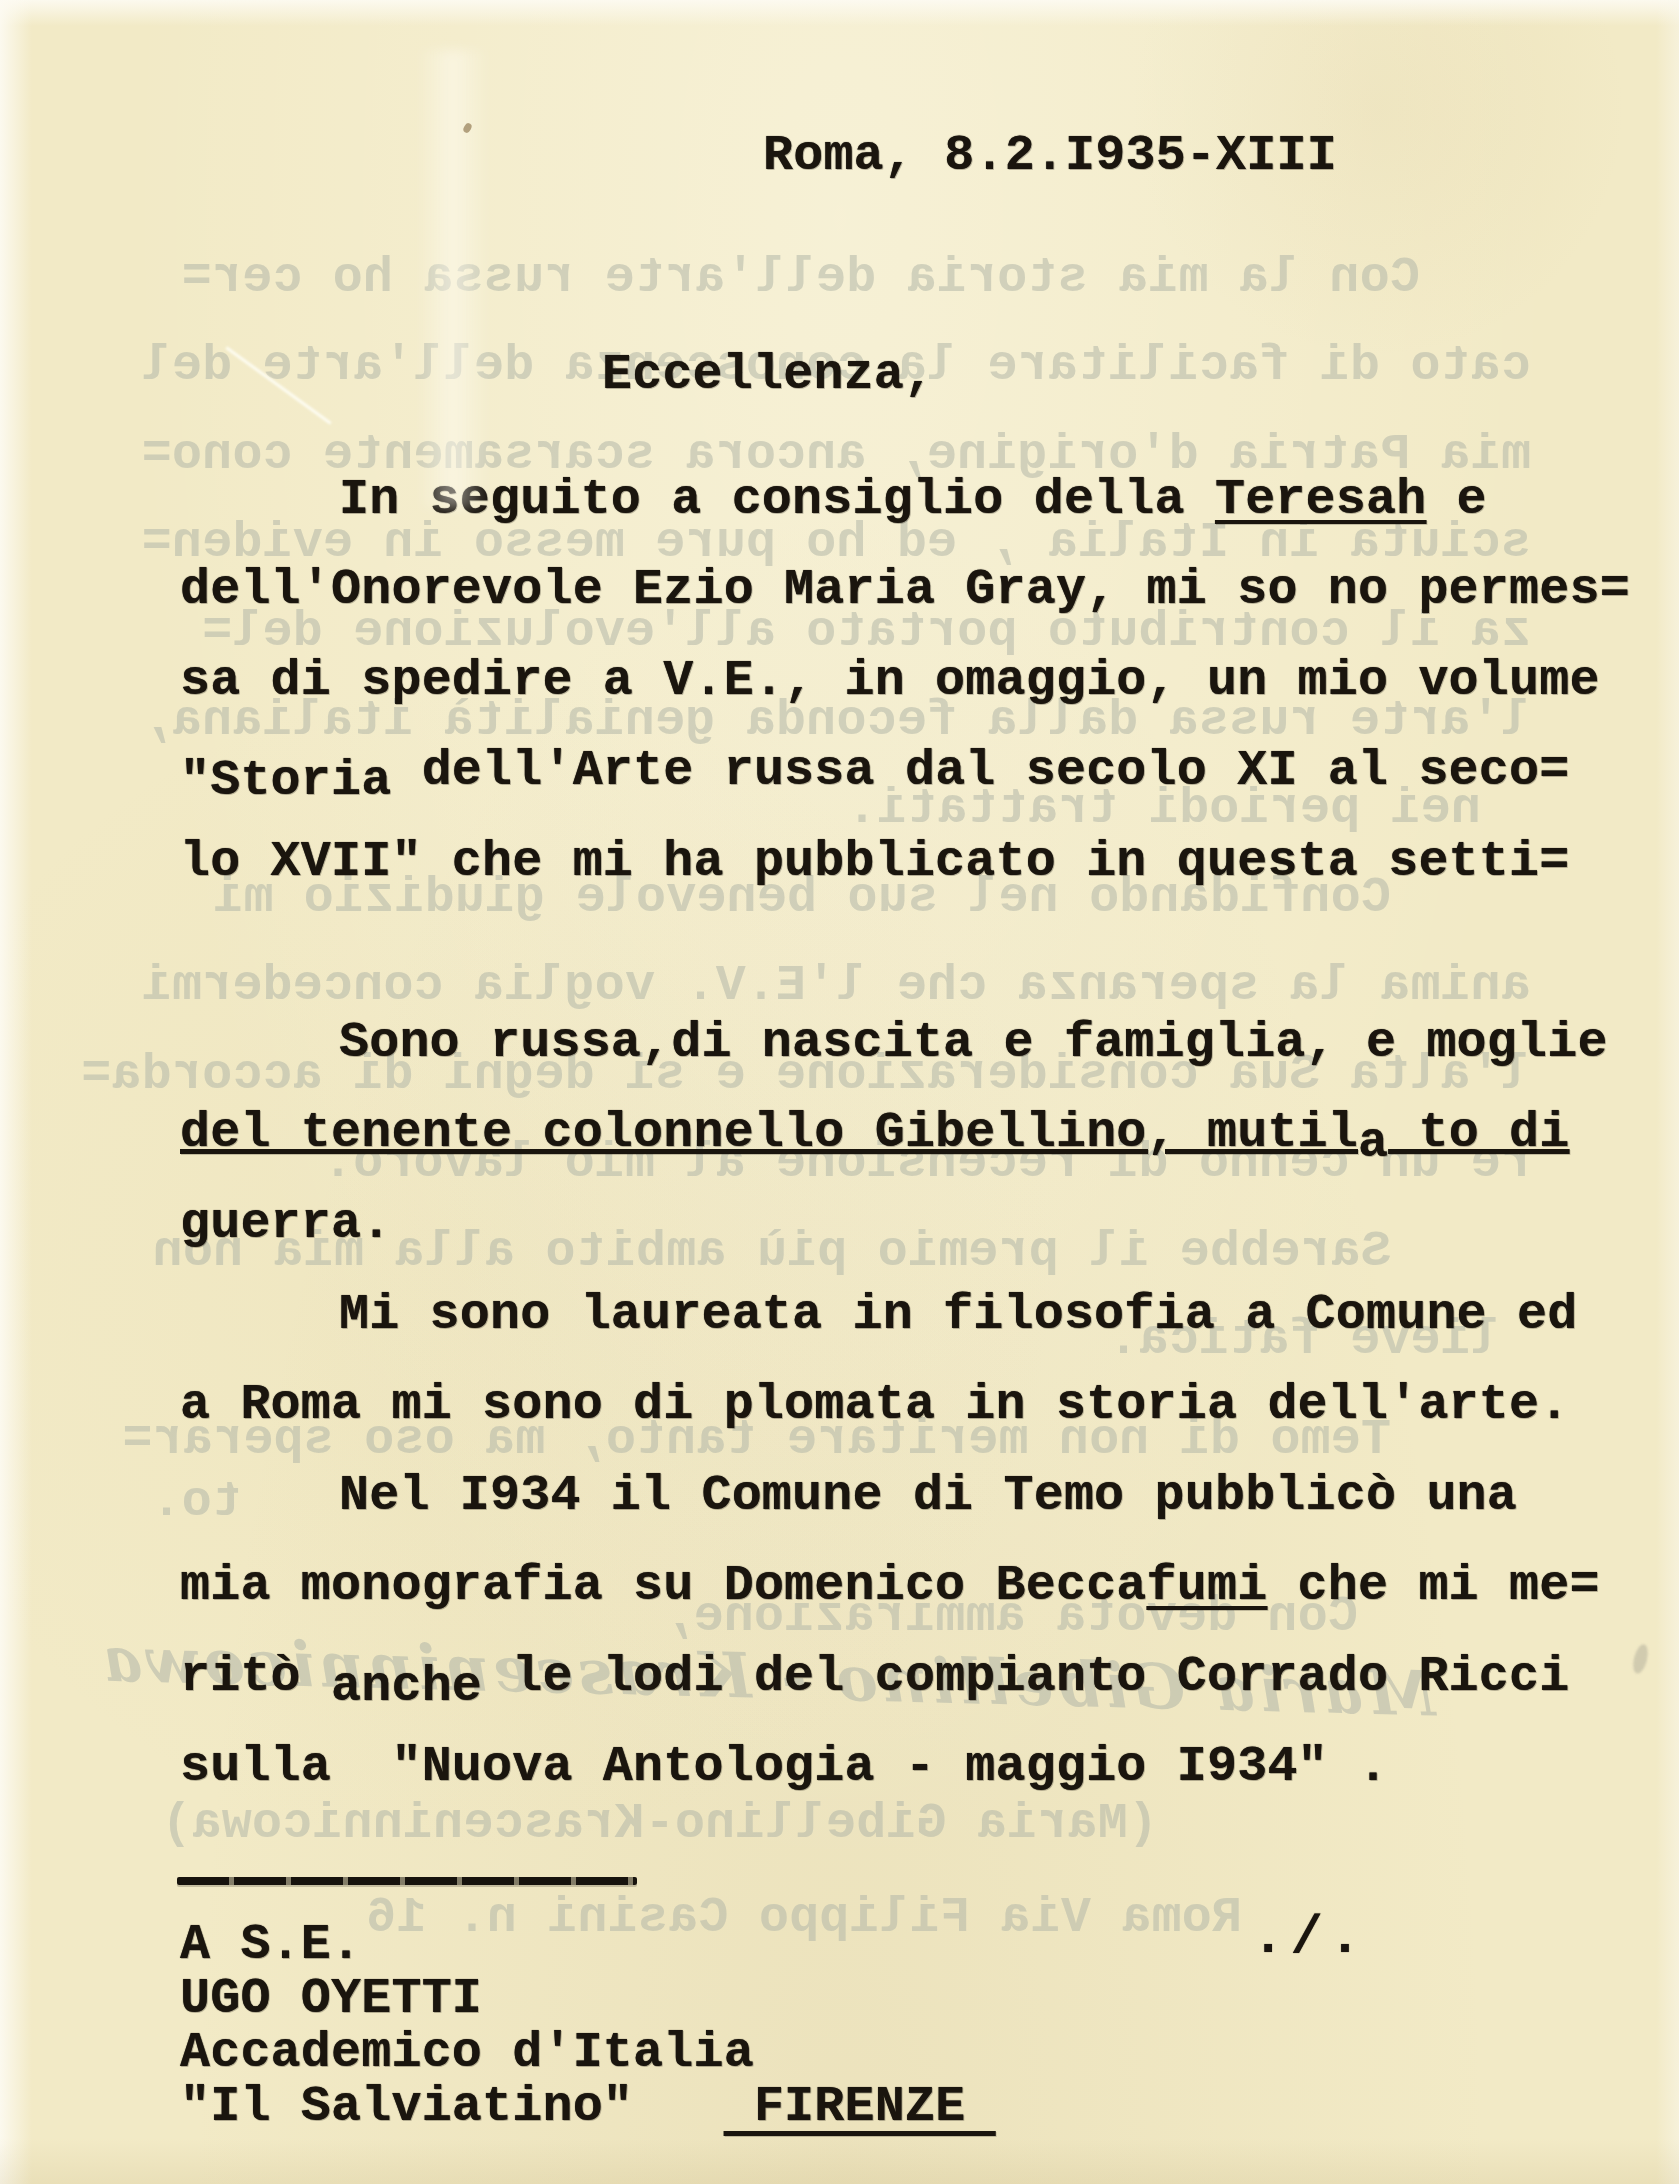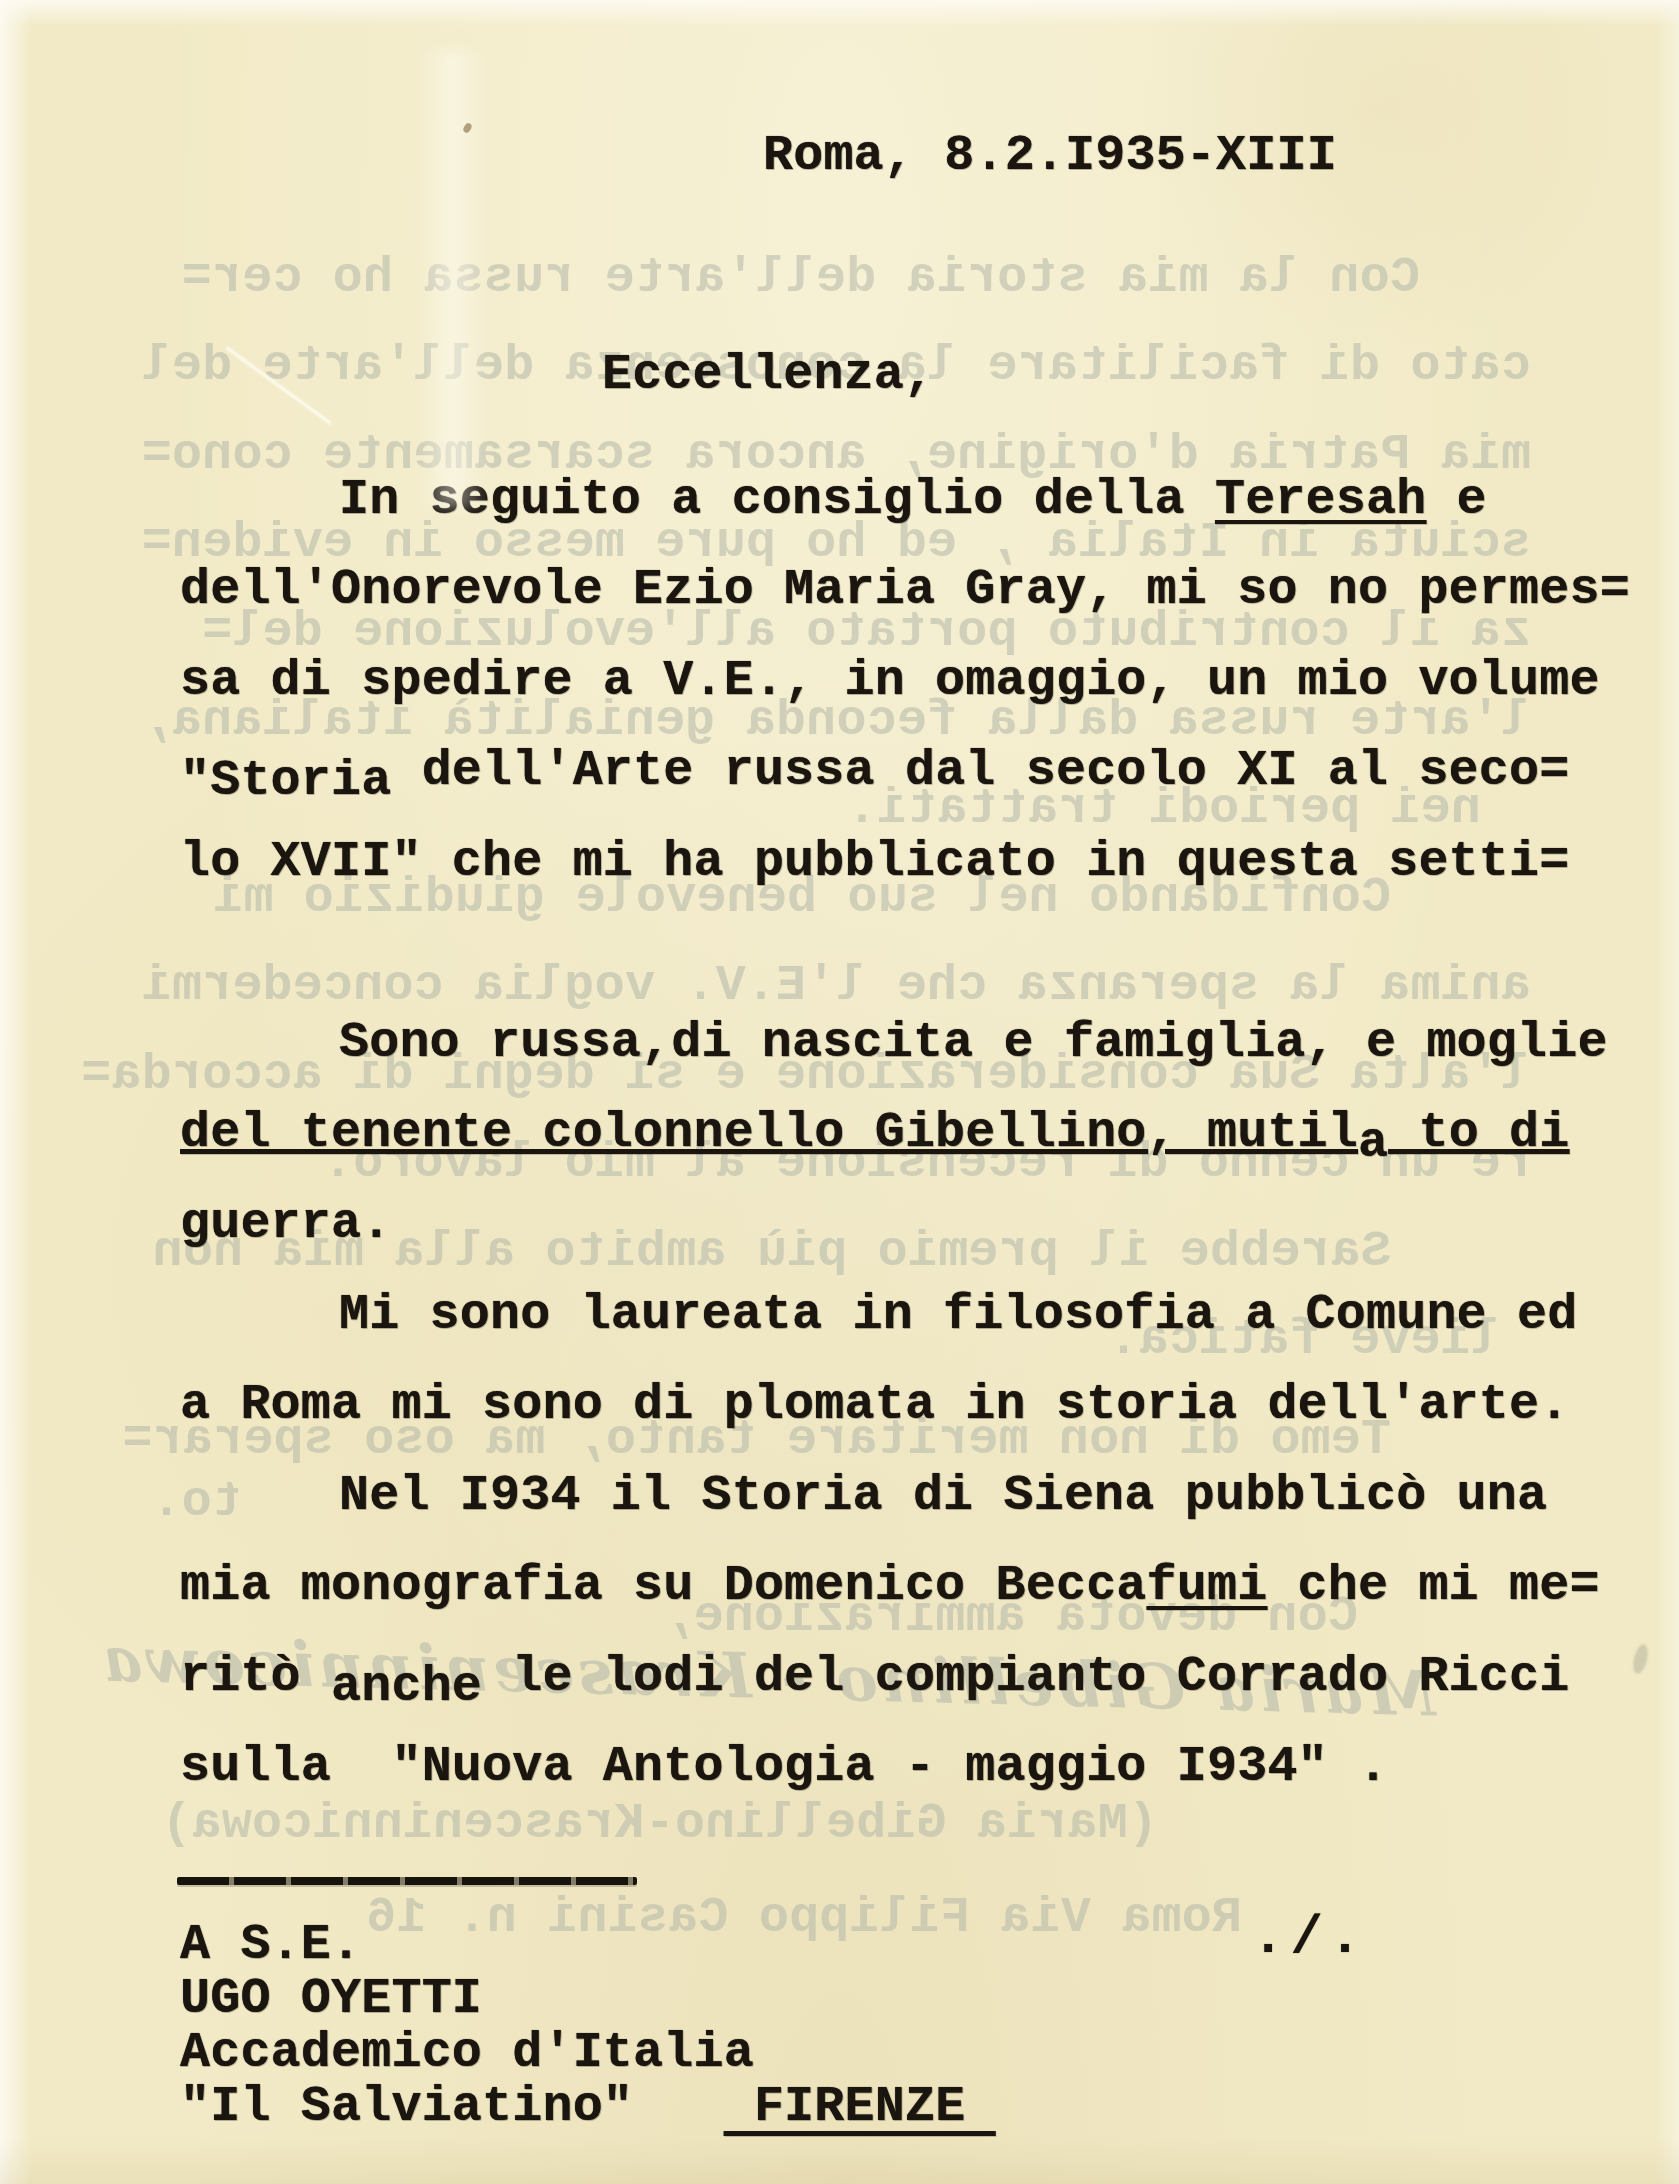--- a/index.html
+++ b/index.html
@@ -93,21 +93,21 @@
   <div class="line" style="top: 473px; left: 339px;"><span>In seguito a consiglio della </span><span class="ul">Teresah</span><span> e</span></div>
       <div class="line" style="top: 563px; left: 180px;"><span>dell'Onorevole Ezio Maria Gray, mi so no permes=</span></div>
       <div class="line" style="top: 654px; left: 180px;"><span>sa di spedire a V.E., in omaggio, un mio volume</span></div>
       <div class="line" style="top: 744px; left: 180px;"><span class="low">"Storia</span><span> dell'Arte russa dal secolo XI al seco=</span></div>
       <div class="line" style="top: 835px; left: 180px;"><span>lo XVII" che mi ha pubblicato in questa setti=</span></div>
       <div class="line" style="top: 1016px; left: 339px;"><span>Sono russa,di nascita e famiglia, e moglie</span></div>
       <div class="line" style="top: 1106px; left: 180px; text-decoration: underline;"><span>del tenente colonnello Gibellino, mutil</span><span class="low">a</span><span> to di</span></div>
       <div class="line" style="top: 1197px; left: 180px;"><span>guerra.</span></div>
       <div class="line" style="top: 1288px; left: 339px;"><span>Mi sono laureata in filosofia a Comune ed</span></div>
       <div class="line" style="top: 1378px; left: 180px;"><span>a Roma mi sono di plomata in storia dell'arte.</span></div>
-      <div class="line" style="top: 1469px; left: 339px;"><span>Nel I934 il Storia di Siena pubblicò una</span></div>
+      <div class="line" style="top: 1469px; left: 339px;"><span>Nel I934 il Comune di Temo pubblicò una</span></div>
       <div class="line" style="top: 1559px; left: 180px;"><span>mia monografia su Domenico Becca</span><span class="ul">fumi</span><span> che mi me=</span></div>
       <div class="line" style="top: 1650px; left: 180px;"><span>ritò </span><span class="low">anche</span><span> le lodi del compianto Corrado Ricci</span></div>
       <div class="line" style="top: 1740px; left: 180px;"><span>sulla  "Nuova Antologia - maggio I934" .</span></div>
       <div class="line" style="top: 1918px; left: 180px;"><span>A S.E.</span></div>
       <div class="line" style="top: 1972px; left: 180px;"><span>UGO OYETTI</span></div>
       <div class="line" style="top: 2026px; left: 180px;"><span>Accademico d'Italia</span></div>
       <div class="line" style="top: 2080px; left: 180px;"><span>"Il Salviatino"   </span><span class="ul2"> FIRENZE </span></div>
     </div>
 
   <div class="edge edge-top"></div>

